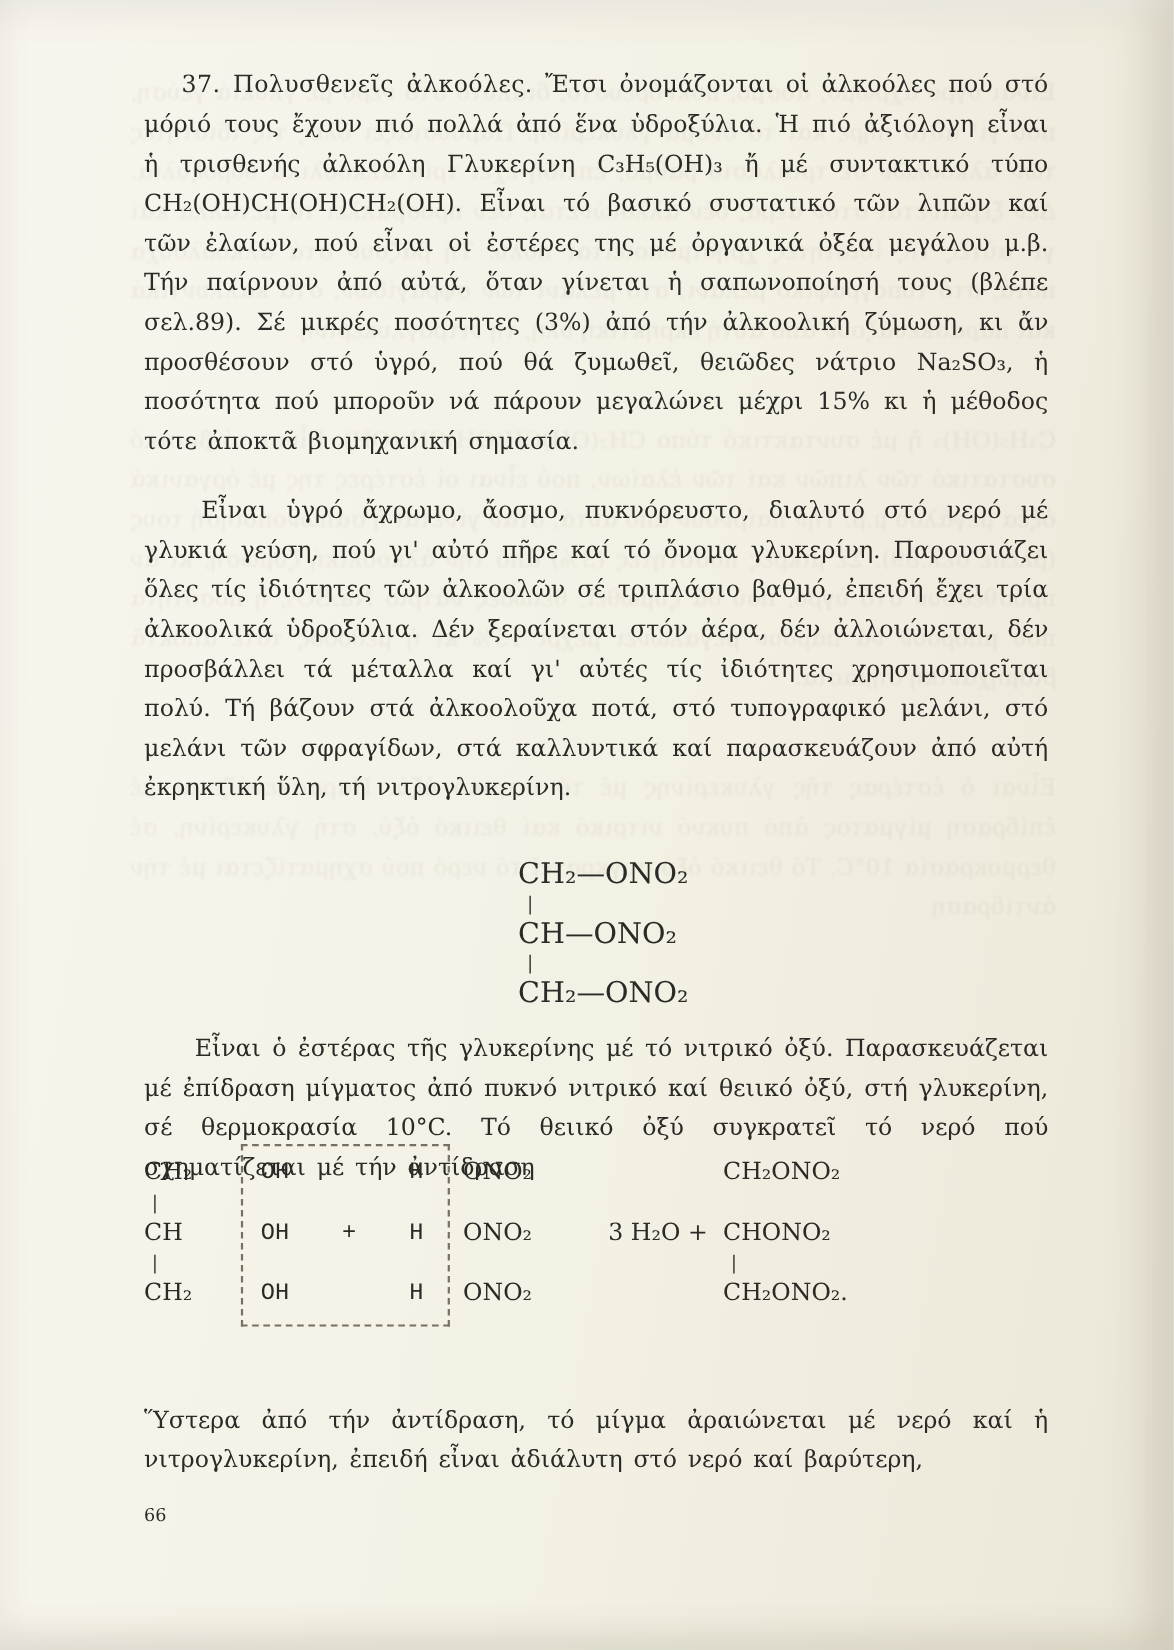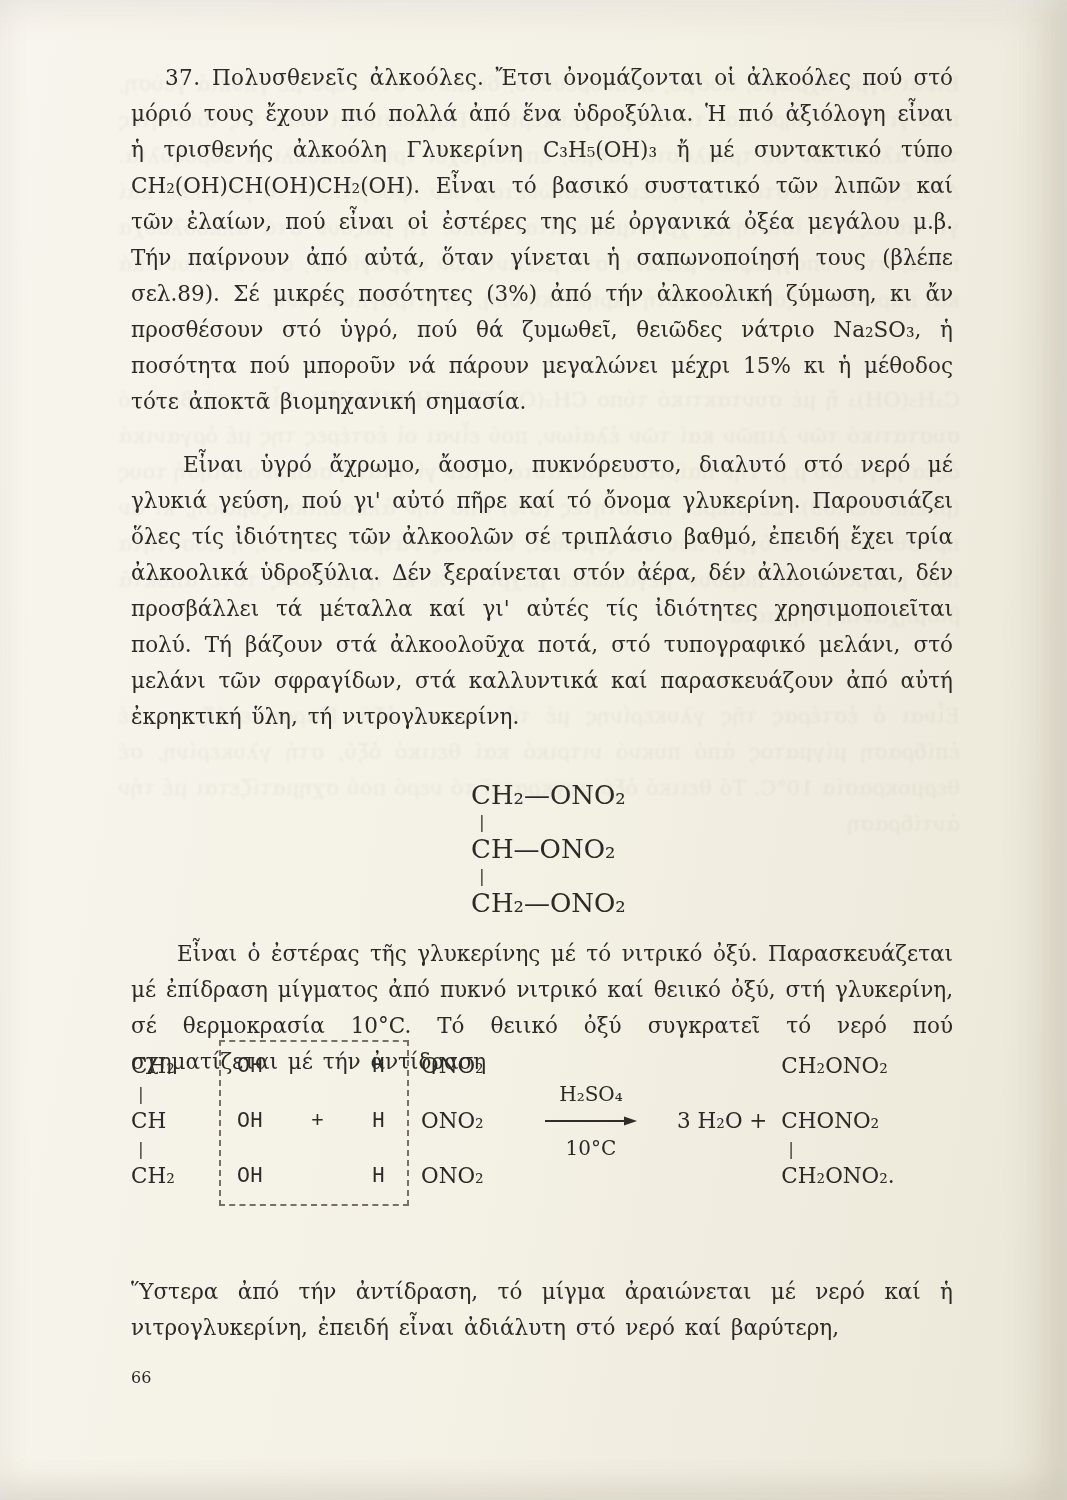--- a/index.html
+++ b/index.html
@@ -129,28 +129,20 @@
       <span class="cell boxcell gc2 gr5">
           <span>OH</span>
           <span>H</span>
         </span>
 
       <span class="cell gc3 gr1">ONO₂</span>
       <span class="cell gc3 gr3">ONO₂</span>
       <span class="cell gc3 gr5">ONO₂</span>
     </div>
 
-    <div class="eq-arrow">
-      <span class="ar-top">H₂SO₄</span>
-      <svg width="92" height="12" aria-hidden="true">
-        <line x1="0" y1="6" x2="84" y2="6" stroke="#2e2d28" stroke-width="1.8"></line>
-        <polygon points="92,6 79,1.5 79,10.5" fill="#2e2d28"></polygon>
-      </svg>
-      <span class="ar-bottom">10°C</span>
-    </div>
 
     <span class="eq-water">3 H₂O +</span>
 
     <div class="eq-right">
       <span class="cell gr1">CH₂ONO₂</span>
       <span class="cell gr3">CHONO₂</span>
       <span class="cell bond gr4">|</span>
       <span class="cell gr5">CH₂ONO₂.</span>
     </div>
 

